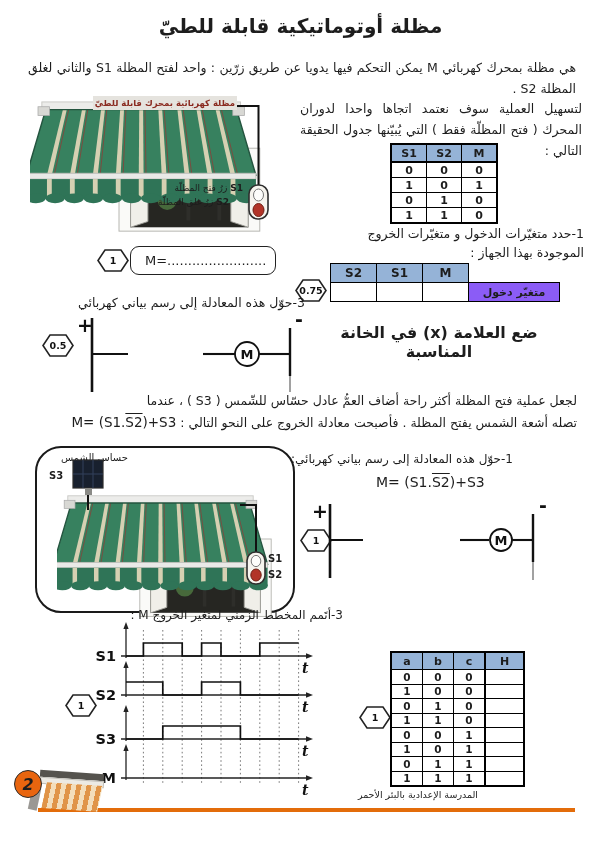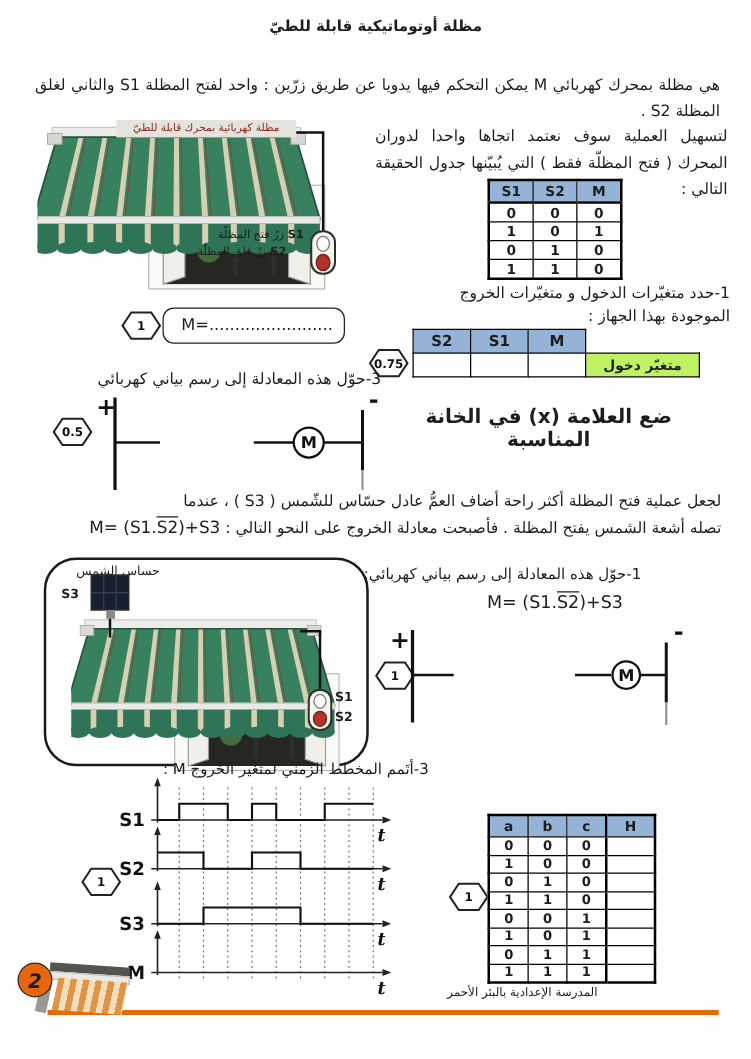--- a/index.html
+++ b/index.html
@@ -4,31 +4,31 @@
 <style>
   html,body{margin:0;padding:0;background:#ffffff}
   body{font-family:"DejaVu Sans",sans-serif;color:#1d1d1d}
   #page{position:relative;width:601px;height:847px;background:#fff;overflow:hidden}
   .abs{position:absolute}
   .rtl{direction:rtl;unicode-bidi:embed}
   .ar{font-size:12.5px;line-height:1.68}
   .just{text-align:justify}
   .right{}
   .nowrap{white-space:nowrap}
-  #title{left:0;right:0;top:14px;text-align:center;font-size:12px;font-weight:bold}
+  #title{left:0;right:0;top:14px;text-align:center;font-size:20px;font-weight:bold}
   
   table.tt{position:absolute;border-collapse:collapse;background:#fff;table-layout:fixed}
   .tt th,.tt td{text-align:center;padding:0;overflow:hidden}
   .tt1{left:390px;top:143px;border:2.5px solid #000;font-size:11px}
   .tt1 th{border:1px solid #000;border-bottom:2px solid #000;background:#95b3d7;width:34px;height:16px}
   .tt1 td{border:1px solid #000;height:14px;font-weight:700}
   .iot{left:330px;top:263px;direction:rtl;font-size:12px}
   .iot th{border:1px solid #000;background:#95b3d7;width:45px;height:18px}
   .iot td.blank{border:1px solid #000;width:45px;height:18px;background:#fff}
-  .iot td.lbl{border:1px solid #000;background:#bef264;width:84px;font-size:11px;font-weight:600;padding:0 3px}
+  .iot td.lbl{border:1px solid #000;background:#8b5cf6;width:84px;font-size:11px;font-weight:600;padding:0 3px}
   .iot td.corner{border:none;background:transparent}
   .abct{left:390px;top:651px;border:2.5px solid #000;font-size:10.5px}
   .abct th{border:1px solid #000;background:#95b3d7;height:16px;font-size:11px}
   .abct td{border:1px solid #000;height:13.5px;font-weight:700}
   .abct .ca,.abct .cb,.abct .cc{width:30px}
   .abct .hcol{width:37px;border-left:2.2px solid #000}
   
   svg.badge{position:absolute;width:34px;height:25px;overflow:visible}
   .badge polygon{fill:#fff;stroke:#222;stroke-width:1.6}
   .badge text{font-size:9.5px;font-weight:bold;fill:#111;text-anchor:middle}
@@ -138,21 +138,21 @@
       <ellipse cx="105.08333333333333" cy="102" rx="10.2" ry="5" fill="#2f7457"></ellipse>
       <ellipse cx="124.91666666666666" cy="102" rx="10.2" ry="5" fill="#2f7457"></ellipse>
       <ellipse cx="144.75" cy="102" rx="10.2" ry="5" fill="#2f7457"></ellipse>
       <ellipse cx="164.58333333333334" cy="102" rx="10.2" ry="5" fill="#2f7457"></ellipse>
       <ellipse cx="184.41666666666666" cy="102" rx="10.2" ry="5" fill="#2f7457"></ellipse>
       <ellipse cx="204.25" cy="102" rx="10.2" ry="5" fill="#2f7457"></ellipse>
       <ellipse cx="224.08333333333334" cy="102" rx="10.2" ry="5" fill="#2f7457"></ellipse>
       <rect x="8" y="7" width="12" height="9" fill="#d8d8d4" stroke="#aaa" stroke-width="0.8"></rect>
       <rect x="210" y="7" width="12" height="9" fill="#d8d8d4" stroke="#aaa" stroke-width="0.8"></rect>
     </svg>
-  <div class="abs rtl" style="left:93px;top:96px;width:144px;height:14px;background:#e5e3de;color:#8a2a20;font-size:8.5px;font-weight:normal;text-align:center;line-height:14px;z-index:3">مظلة كهربائية بمحرك قابلة للطيّ</div>
+  <div class="abs rtl" style="left:93px;top:96px;width:144px;height:14px;background:#e5e3de;color:#8a2a20;font-size:8.5px;font-weight:bold;text-align:center;line-height:14px;z-index:3">مظلة كهربائية بمحرك قابلة للطيّ</div>
   <svg class="abs" style="left:185px;top:98px;width:95px;height:140px;overflow:visible" viewBox="0 0 95 140">
     <polyline points="10,8 73.5,8 73.5,87" fill="none" stroke="#111" stroke-width="2"></polyline>
     <g>
       <rect x="64" y="87" width="19" height="34" rx="9" fill="#f6f4ee" stroke="#2e2e2e" stroke-width="1.6"></rect>
       <ellipse cx="73.5" cy="97" rx="5" ry="6" fill="#fdfdfb" stroke="#777" stroke-width="1"></ellipse>
       <ellipse cx="73.5" cy="112" rx="5.5" ry="6.5" fill="#b23428" stroke="#6e1d12" stroke-width="1"></ellipse>
     </g>
   </svg>
   <div class="abs" style="left:136px;top:183px;width:107px;display:flex;justify-content:flex-end;gap:3px;font-size:9px;z-index:3">
     <span class="rtl">زرُ فتح المظلّة</span>
@@ -292,21 +292,21 @@
         <rect x="210" y="104" width="18" height="32" rx="8.5" fill="#f6f4ee" stroke="#2e2e2e" stroke-width="1.6"></rect>
         <ellipse cx="219" cy="113" rx="4.8" ry="5.6" fill="#fdfdfb" stroke="#777" stroke-width="1"></ellipse>
         <ellipse cx="219" cy="127" rx="5.2" ry="6" fill="#b23428" stroke="#6e1d12" stroke-width="1"></ellipse>
       </g>
     </svg>
     <div class="abs" style="left:231px;top:105px;font-size:10px;font-weight:bold">S1</div>
     <div class="abs" style="left:231px;top:121px;font-size:10px;font-weight:bold">S2</div>
   </div>
 
   <div class="abs rtl nowrap" style="right:88px;top:452px;font-size:12px">1-حوّل هذه المعادلة إلى رسم بياني كهربائي:</div>
-  <div class="abs" dir="ltr" style="left:376px;top:474px;width:136px;text-align:center;font-size:14px">
+  <div class="abs" dir="ltr" style="left:376px;top:474px;width:136px;font-size:14px">
     <span>M= (S1.</span><span class="ol">S2</span><span>)+S3</span>
   </div>
   <svg class="badge" style="left:299px;top:528px" viewBox="0 0 34 25">
     <polygon points="9,2 25,2 32,12.5 25,23 9,23 2,12.5"></polygon>
       <text x="17" y="16">1</text>
   </svg>
   <svg class="circ" style="left:310px;top:500px;width:245px;height:85px" viewBox="0 0 245 85">
     <text x="2" y="18" class="pm">+</text>
     <line x1="20" y1="4" x2="20" y2="78" stroke="#111" stroke-width="2.6"></line>
     <line x1="20" y1="40" x2="53" y2="40" stroke="#111" stroke-width="2.1"></line>

